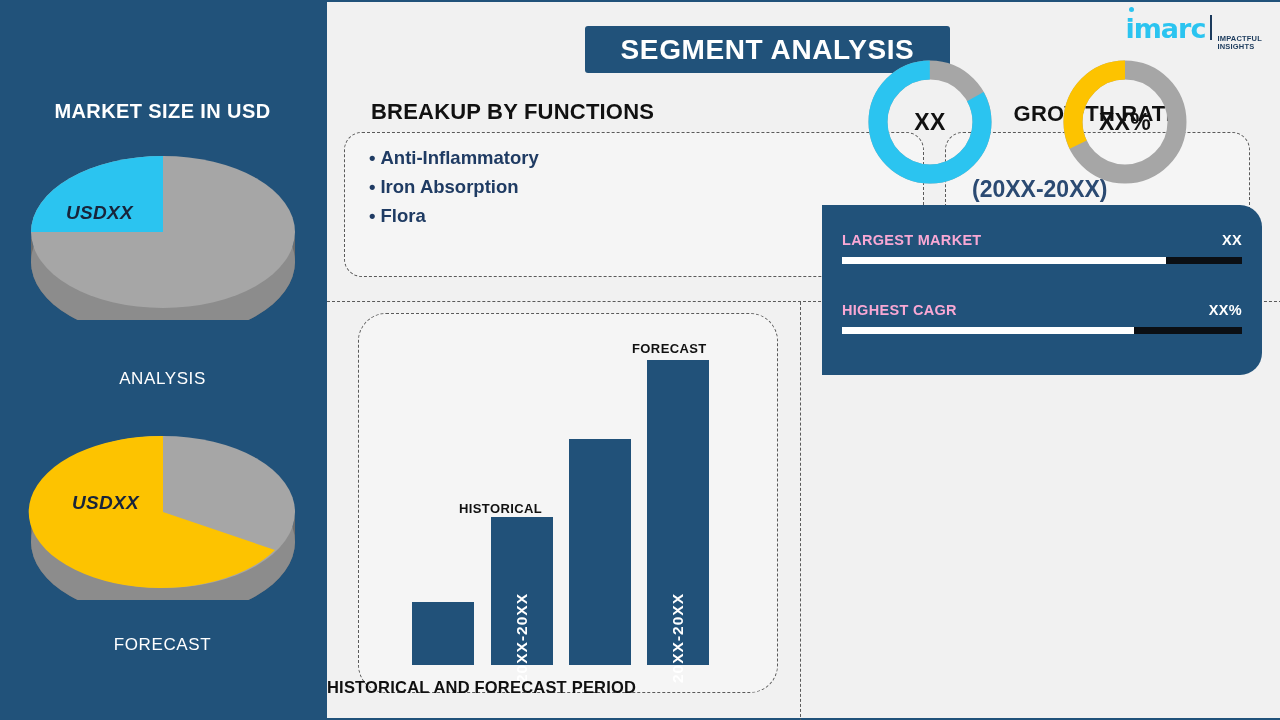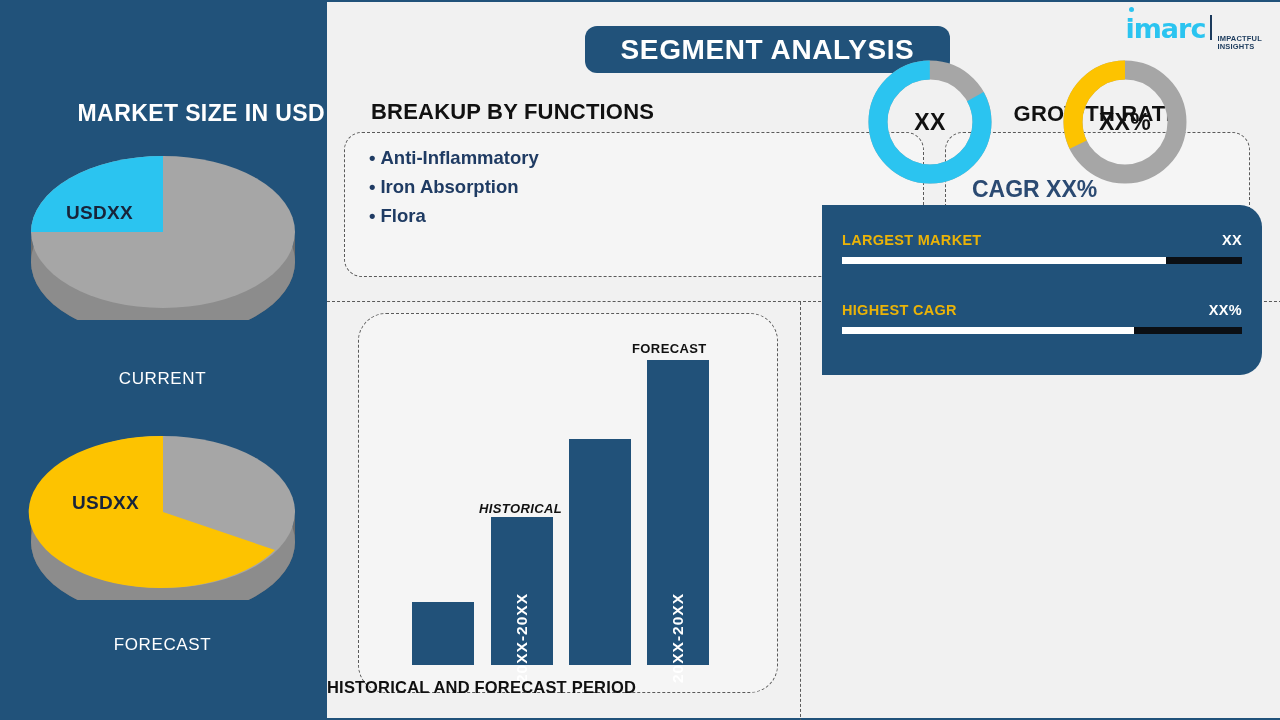--- a/index.html
+++ b/index.html
@@ -10,27 +10,27 @@
   }
   #root { position:relative; width:1280px; height:720px; background:#ffffff; }
 
   
   .sidebar {
     position:absolute; left:0; top:0; width:325px; height:720px;
     background:#21527a;
   }
   .sidebar-title {
     position:absolute; top:100px; left:0; width:325px;
-    text-align:right; color:#ffffff;
-    font-size:23px; font-weight:bold; letter-spacing:.4px;
+    text-align:center; color:#ffffff;
+    font-size:20px; font-weight:bold; letter-spacing:.4px;
   }
   .pie-wrap { position:absolute; left:0; width:325px; }
   .pie-wrap.current  { top:150px; }
   .pie-wrap.forecast { top:430px; }
-  .pie-stage { position:relative; width:325px; height:175px; }
+  .pie-stage { position:relative; width:325px; height:175px;font-style:italic; }
   .pie-label {
     width:325px; text-align:center; color:#ffffff;
     font-size:17px; font-weight:normal; letter-spacing:.6px;
   }
   .pie-label.current { margin-top:44px; }
   .pie-label.forecast { margin-top:30px; }
   .pie-svg { position:absolute; left:50%; transform:translateX(-50%); top:0; }
   .pie-value {
     position:absolute; color:#18243a; font-size:19px; font-weight:bold;
     letter-spacing:.3px;
@@ -41,21 +41,21 @@
   
   .main {
     position:absolute; left:325px; top:0; width:955px; height:720px;
     background:#f1f1f1;
     border-left:2px solid #21527a;
     border-top:2px solid #21527a;
     border-bottom:2px solid #21527a;
   }
   .title-pill {
     position:absolute; left:258px; top:24px; width:365px; height:47px;
-    background:#21527a; border-radius:12px;
+    background:#21527a; border-radius:3px;
     display:flex; align-items:center; justify-content:center;
     color:#ffffff; font-size:28px; font-weight:bold; letter-spacing:.6px;
   }
   
   .logo { position:absolute; right:18px; top:13px; display:flex; align-items:flex-start; }
   .logo-mark { position:relative; }
   .logo-word {
     font-family:"DejaVu Sans", sans-serif;
     font-size:27px; font-weight:bold; color:#2bc4f0;
     letter-spacing:-1px; line-height:1;
@@ -143,21 +143,21 @@
   
   .stats-card {
     position:absolute; left:495px; top:203px; width:440px; height:170px;
     background:#21527a; border-radius:0 22px 22px 0;
   }
   .stat-row { position:absolute; left:20px; width:400px; }
   #stat-row-1 { top:27px; }
   #stat-row-2 { top:97px; }
   .stat-head { position:relative; height:21px; }
   .stat-label {
-    position:absolute; left:0; top:0; color:#eab308;
+    position:absolute; left:0; top:0; color:#f9a8d4;
     font-size:14.5px; font-weight:bold; letter-spacing:.3px;
   }
   .stat-value {
     position:absolute; right:0; top:0; color:#ffffff;
     font-size:14.5px; font-weight:bold; letter-spacing:.3px;
   }
   .stat-track {
     position:relative; margin-top:4px; width:400px; height:7px;
     background:#0b0f14;
   }
@@ -178,21 +178,21 @@
 
           <path d="M4,82 A132,76 0 0,0 268,82 L268,112 A132,76 0 0,1 4,112 Z" fill="#6e6e6e"></path>
           <ellipse cx="136" cy="112" rx="132" ry="76" fill="#8c8c8c"></ellipse>
 
           <ellipse cx="136" cy="82" rx="132" ry="76" fill="#a6a6a6"></ellipse>
 
           <path d="M136,82 L136,6 A132,76 0 0,0 4,82 Z" fill="#2bc4f0"></path>
         </svg>
         <div class="pie-value current">USDXX</div>
       </div>
-      <div class="pie-label current">CURRENT</div>
+      <div class="pie-label current">ANALYSIS</div>
     </div>
 
     <div class="pie-wrap forecast">
       <div class="pie-stage">
         <svg class="pie-svg" width="272" height="170" viewBox="0 0 272 170">
           <path d="M4,82 A132,76 0 0,0 268,82 L268,112 A132,76 0 0,1 4,112 Z" fill="#6e6e6e"></path>
           <ellipse cx="136" cy="112" rx="132" ry="76" fill="#8c8c8c"></ellipse>
           <path d="M136,112 L136,36 A132,76 0 0,1 248,120 Z" fill="#b28600"></path>
           <ellipse cx="136" cy="82" rx="132" ry="76" fill="#a6a6a6"></ellipse>
 
@@ -230,21 +230,20 @@
         <span class="func-bullet">•</span><span>Iron Absorption</span>
       </div>
       <div class="func-item">
         <span class="func-bullet">•</span><span>Flora</span>
       </div>
     </div>
 
     <div class="sec-head" id="head-growth">GROWTH RATE</div>
     <div class="dashbox" id="box-growth"></div>
     <div class="cagr-text">
-      <div>CAGR XX%</div>
       <div>(20XX-20XX)</div>
     </div>
 
     <div class="h-div"></div>
     <div class="v-div"></div>
 
     <div class="bars-area">
       <div class="dashbox" id="box-bars"></div>
 
       <div class="bar" id="bar-0" style="left:85px;width:62px;height:63px;"></div>
@@ -252,21 +251,21 @@
       <div class="bar" id="bar-1" style="left:164px;width:62px;height:148px;">
         <div class="bar-vlabel">20XX-20XX</div>
       </div>
 
       <div class="bar" id="bar-2" style="left:242px;width:62px;height:226px;"></div>
 
       <div class="bar" id="bar-3" style="left:320px;width:62px;height:305px;">
         <div class="bar-vlabel">20XX-20XX</div>
       </div>
 
-      <div class="bar-toplabel" style="left:152px;top:199px;font-style:italic;">HISTORICAL</div>
+      <div class="bar-toplabel" style="left:132px;top:199px;">HISTORICAL</div>
       <div class="bar-toplabel" style="left:305px;top:39px;">FORECAST</div>
 
       <div class="bars-caption">HISTORICAL AND FORECAST PERIOD</div>
     </div>
 
     <div class="donut-wrap" id="donut-1">
       <svg width="130" height="130" viewBox="0 0 130 130">
         <circle cx="65" cy="65" r="52" fill="none" stroke="#a6a6a6" stroke-width="19"></circle>
 
         <circle cx="65" cy="65" r="52" fill="none" stroke="#2bc4f0" stroke-width="19" stroke-dasharray="271 56" stroke-dashoffset="-55" transform="rotate(-90 65 65)"></circle>

